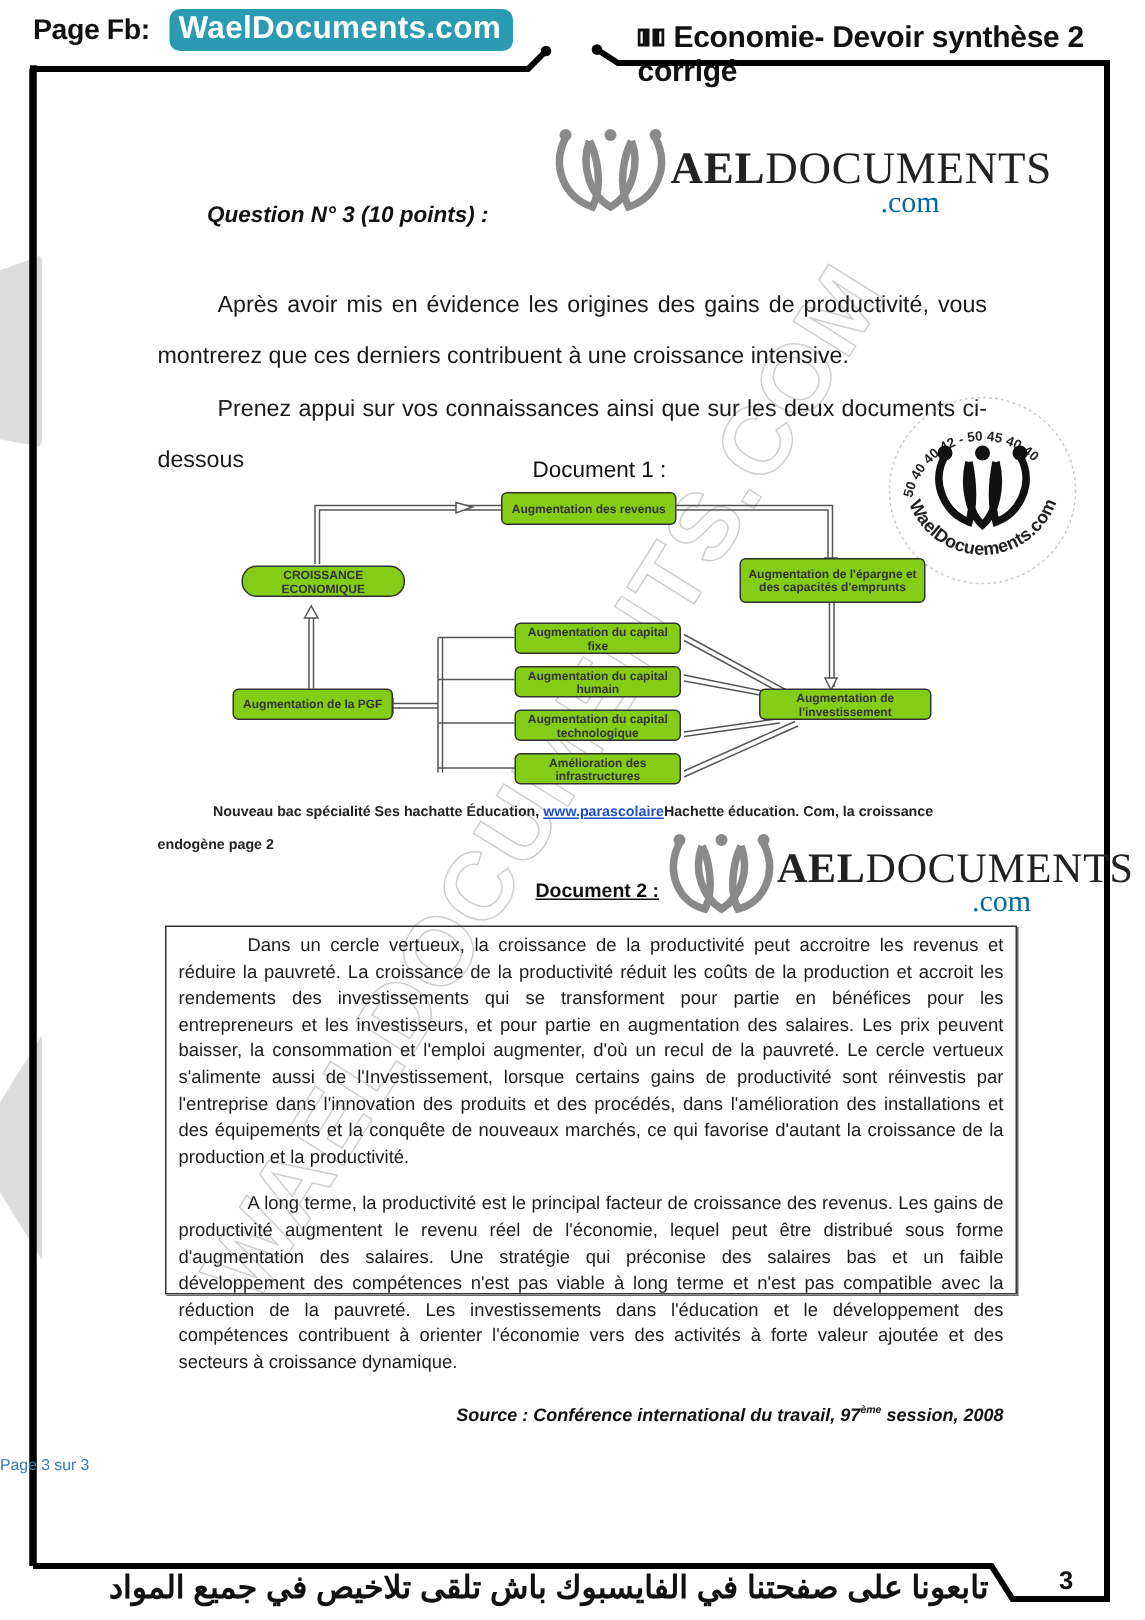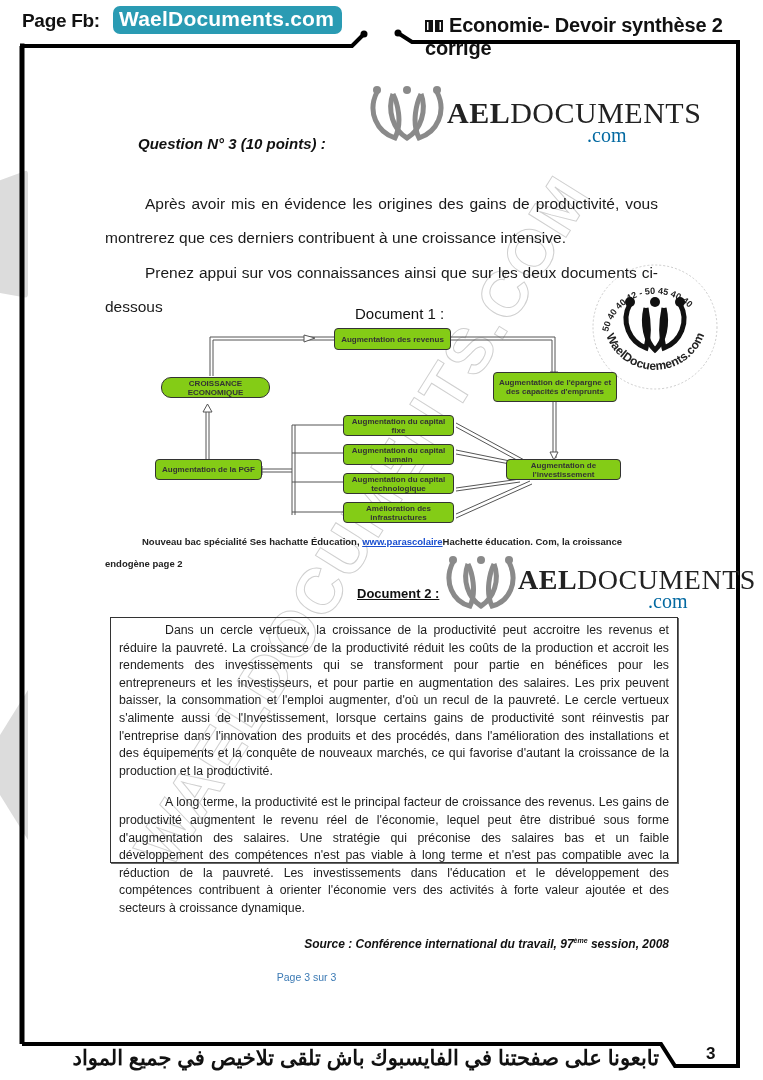--- a/index.html
+++ b/index.html
@@ -36,21 +36,21 @@
   .cite a { color:#1a4fd0; text-decoration:underline; }
 
   .doc2-title { left:357px; top:586px; font-size:13px; font-weight:bold; text-decoration:underline; }
 
   .doc2-box { left:110px; top:617px; width:568px; height:246px; border:1.5px solid #333; box-sizing:border-box;
               box-shadow: 1px 1px 0 #666; }
   .doc2-text { font-size:12.3px; line-height:17.6px; text-align:justify; color:#1d1d1d; }
   .indent { text-indent:46px; }
   .source { font-size:12px; font-weight:bold; font-style:italic; text-align:right; line-height:17px; }
 
-  .page-num-text { left:0; width:613px; top:971px; text-align:center; font-size:10.5px; color:#3c7ab4; }
+  .page-num-text { left:0; width:613px; top:971px; text-align:left; font-size:10.5px; color:#3c7ab4; }
 
   .footer-arabic { right:104px; top:1046px; font-size:21px; font-weight:bold; direction:rtl; color:#111; }
   .footer-num { left:706px; top:1044px; font-size:17px; font-weight:bold; }
 
   .watermark { color:transparent; -webkit-text-stroke:1px #bbb; font-weight:bold; font-size:64px; letter-spacing:2px;
                transform-origin:left top; white-space:nowrap; opacity:0.7; }
 </style>
 </head>
 <body>
 

